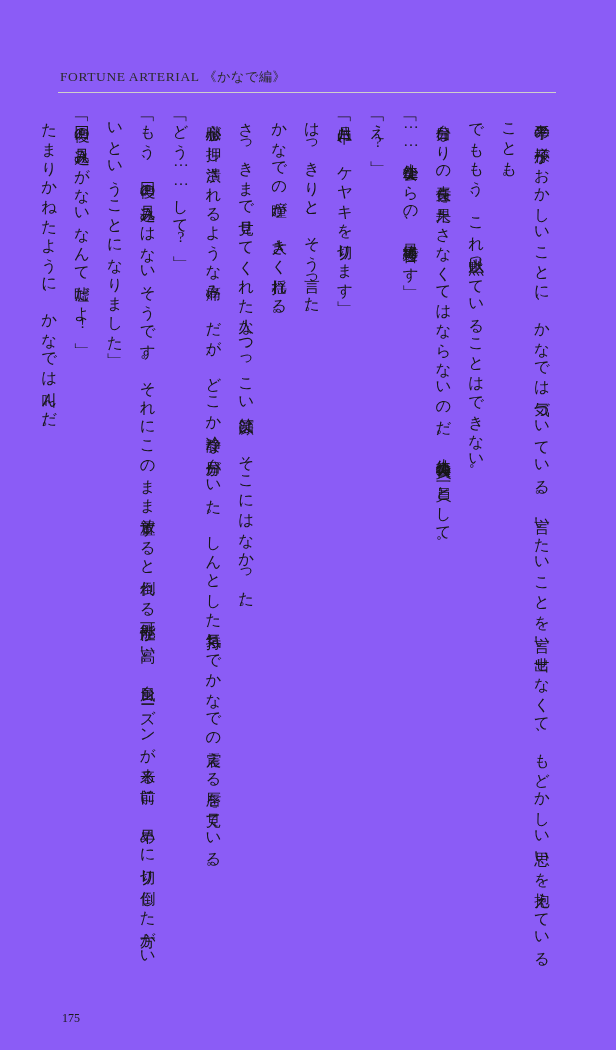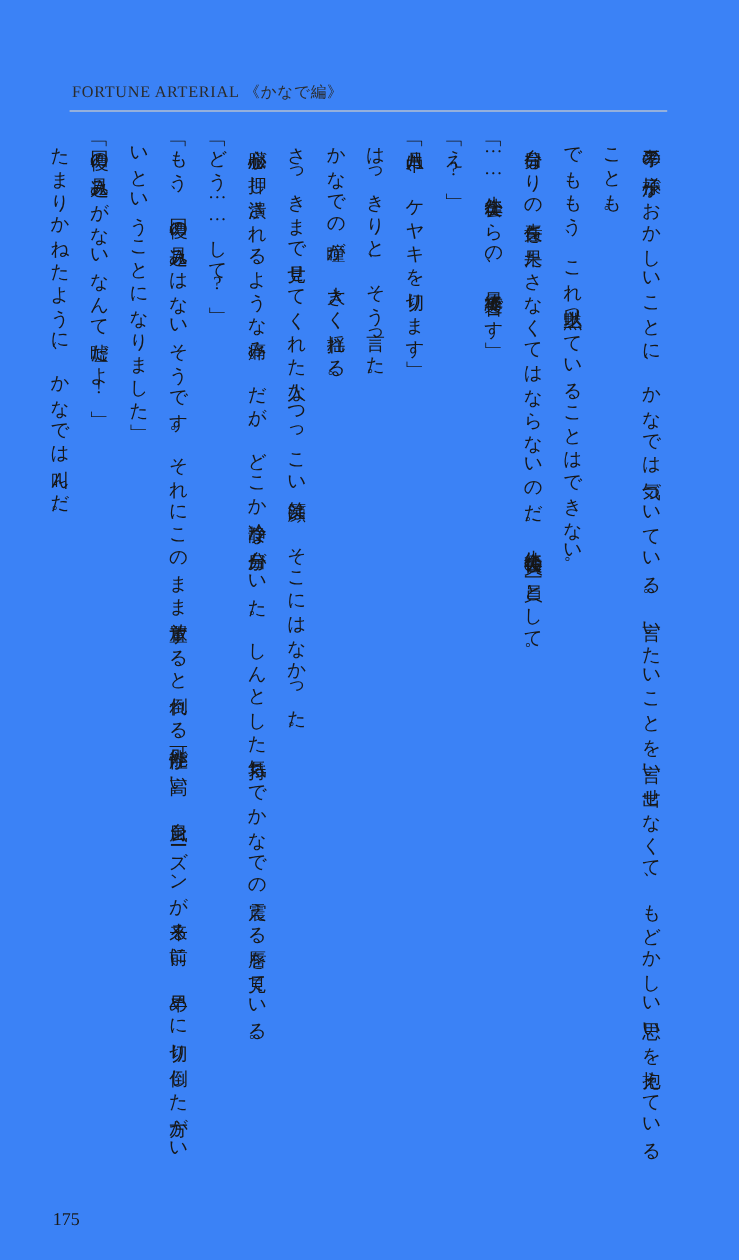--- a/index.html
+++ b/index.html
@@ -12,21 +12,21 @@
     height: 1050px;
     position: relative;
     font-family: "Liberation Serif", "DejaVu Serif", serif;
     color: #1a1a1a;
     overflow: hidden;
   }
 
   .page {
     position: absolute;
     inset: 0;
-    background: #3b82f6;
+    background: #8b5cf6;
     padding-left: 16px;
   }
 
   
   .runhead {
     position: absolute;
     top: 68px;
     left: 60px;
     font-size: 13.5px;
     letter-spacing: 0.6px;
@@ -71,23 +71,23 @@
   }
   .body-vertical p {
     margin: 0;
     padding: 0;
     text-indent: 0;
   }
 
   
   .folio {
     position: absolute;
-    left: 44px;
+    left: 62px;
     bottom: 24px;
-    font-size: 15px;
+    font-size: 12px;
     color: #1a1a1a;
     font-family: "Liberation Serif", "DejaVu Serif", serif;
   }
 </style>
 </head>
 <body>
 
 <div class="page">
 
   <div class="runhead">

